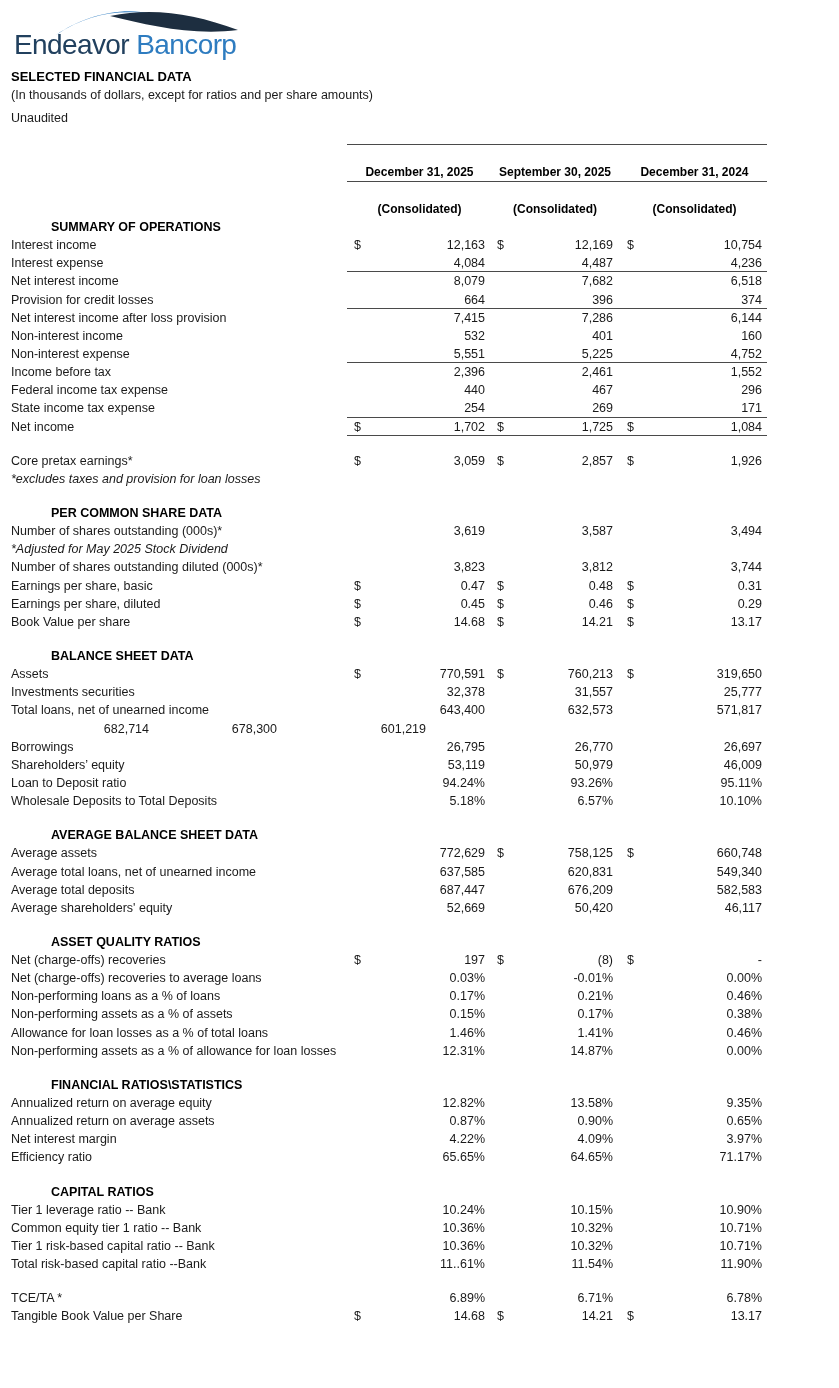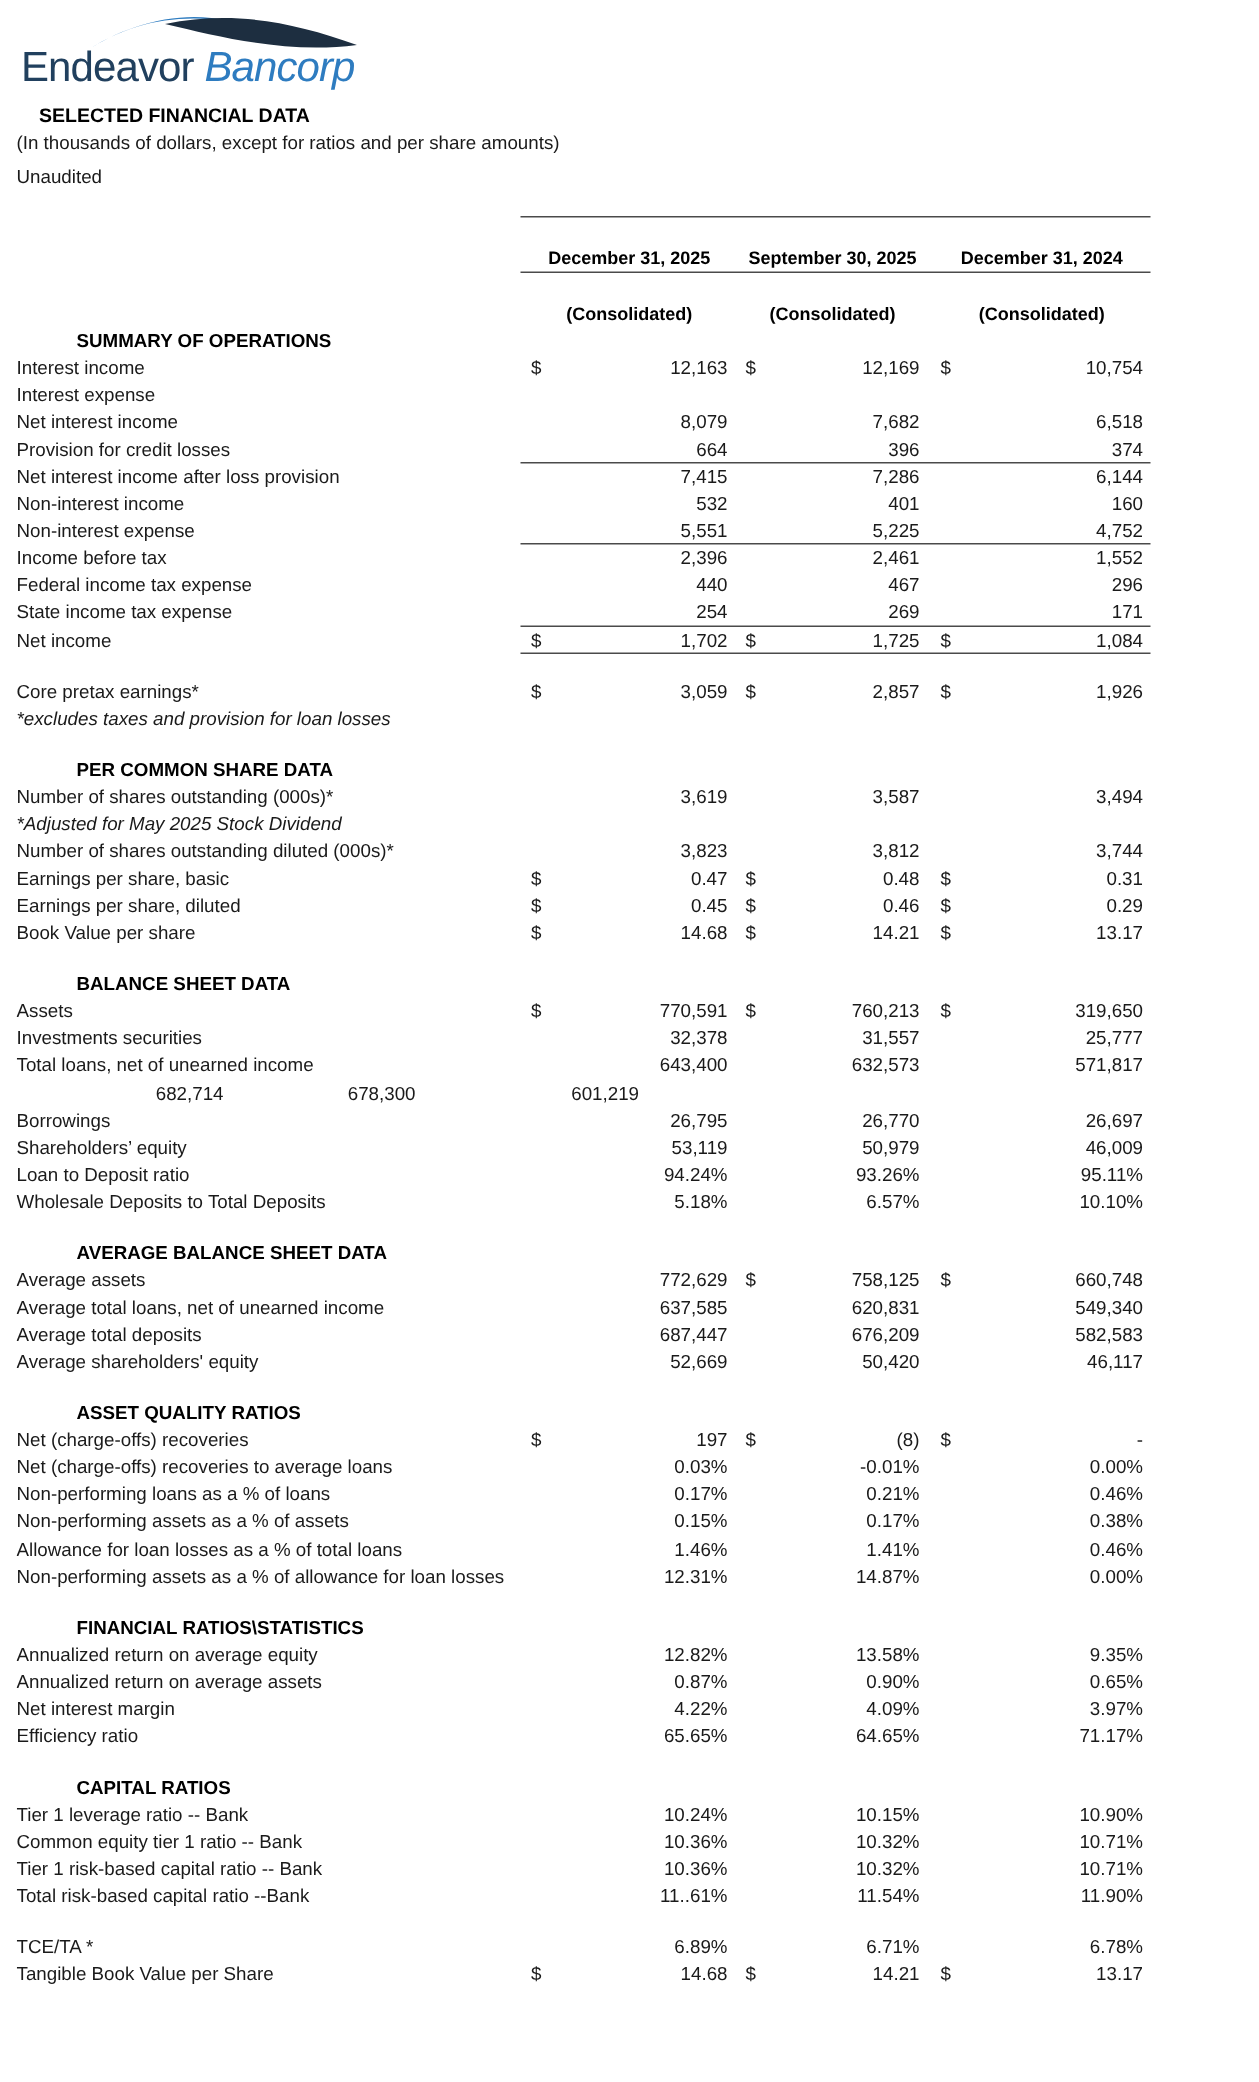--- a/index.html
+++ b/index.html
@@ -13,24 +13,24 @@
   .abs { position: absolute; }
 
   
   #logo { left: 14px; top: 6px; width: 240px; height: 58px; }
   #logo svg { position: absolute; left: 40px; top: 1px; }
   #logo .words {
     position: absolute; left: 0; top: 23px;
     font-size: 28px; letter-spacing: -0.6px; white-space: nowrap;
   }
   .navy { color: #21405e; }
-  .blue { color: #2e7cc0; font-style: italic; }
+  .blue { color: #2e7cc0; }
 
   
-  #title     { left: 26px; top: 69px;  font-size: 13px;   font-weight: bold; color:#000; }
+  #title     { left: 11px; top: 69px;  font-size: 13px;   font-weight: bold; color:#000; }
   #subtitle  { left: 11px; top: 88px;  font-size: 12.5px; }
   #unaudited { left: 11px; top: 111px; font-size: 12.5px; }
 
   
   #table { left: 11px; top: 144px; width: 756px; font-size: 12.5px; }
 
   .row { display: flex; height: 18.15px; line-height: 18.15px; justify-content: space-between; }
   .label { width: 334px; flex: none; white-space: nowrap; overflow: hidden; }
   .vals { width: 420px; flex: none; display: flex; }
   .rule { border-bottom: 1px solid #4a4a4a; }
@@ -118,20 +118,34 @@
               <span class="val">12,169</span>
             </div>
             <div class="col c3">
               <span class="dollar">$</span>
               <span class="val">10,754</span>
             </div>
           </div>
         </div>
         <div class="row">
           <span class="label">Interest expense</span>
+          <div class="vals rule">
+            <div class="col c1">
+              <span class="dollar"></span>
+              <span class="val">4,084</span>
+            </div>
+            <div class="col c2">
+              <span class="dollar"></span>
+              <span class="val">4,487</span>
+            </div>
+            <div class="col c3">
+              <span class="dollar"></span>
+              <span class="val">4,236</span>
+            </div>
+          </div>
         </div>
         <div class="row">
           <span class="label">Net interest income</span>
           <div class="vals">
             <div class="col c1">
               <span class="dollar"></span>
               <span class="val">8,079</span>
             </div>
             <div class="col c2">
               <span class="dollar"></span>

